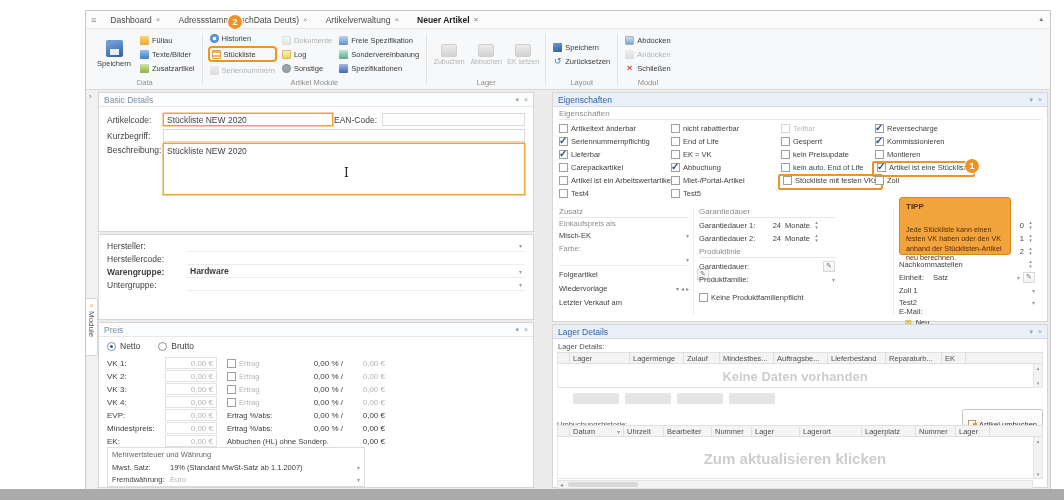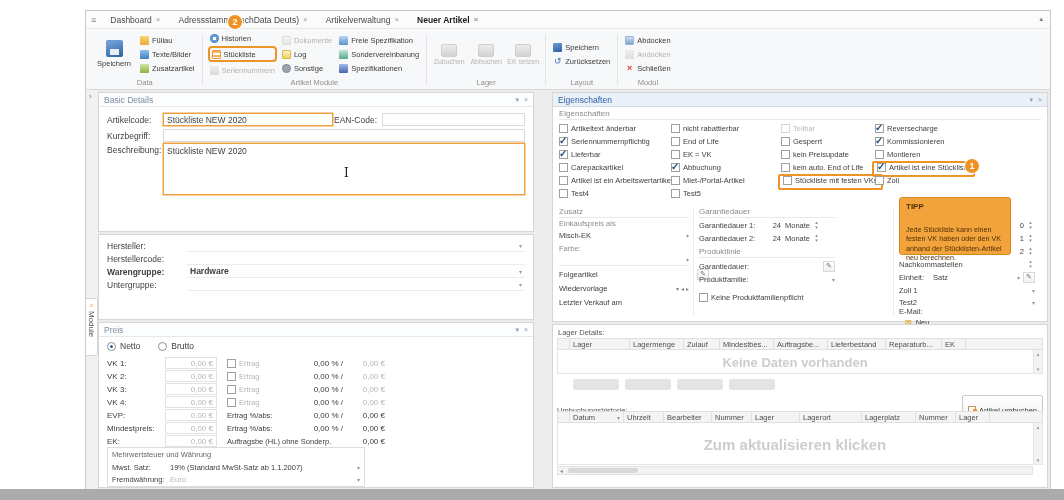--- a/index.html
+++ b/index.html
@@ -432,21 +432,21 @@
           <div class="prow" style="top:85px">
             <span class="plab">Mindestpreis:</span>
             <span class="pval">0,00 €</span>
             <span class="pmid">Ertrag %/abs:</span>
             <span class="ppct">0,00 % /</span>
             <span class="pabs">0,00 €</span>
           </div>
           <div class="prow" style="top:98px">
             <span class="plab">EK:</span>
             <span class="pval">0,00 €</span>
-            <span class="pmidwide">Auftragsbe (HL) ohne Sonderp.</span>
+            <span class="pmidwide">Abbuchen (HL) ohne Sonderp.</span>
             <span class="pabs">0,00 €</span>
           </div>
 
           <div class="mwstbox">
             <div class="mwsttitle">Mehrwertsteuer und Währung</div>
             <div class="mwstrow">
               <span class="flab">Mwst. Satz:</span>
               <span class="grow" style="display:flex;align-items:center">
                   <span>19% (Standard MwSt-Satz ab 1.1.2007)</span>
                   <span class="ca">▾</span>
@@ -684,20 +684,27 @@
             </div>
 
           <div class="tooltip">
             <div class="tt-title">TIPP</div>
             <div class="tt-body">Jede Stückliste kann einen festen VK haben oder den VK anhand der Stücklisten-Artikel neu berechnen.</div>
           </div>
         </div>
       </div>
 
       <div class="panel right-style" style="top:234px;height:164px">
+        <div class="phead">
+          <span class="ptitle">Lager Details</span>
+          <span class="pbtns">
+              <span>▾</span>
+              <span>×</span>
+            </span>
+        </div>
         <div class="pbody">
           <span class="minilab" style="left:5px;top:3px;color:#555">Lager Details:</span>
 
           <div class="grid" style="top:13px">
             <div class="ghead">
               <span class="gc" style="width:12px"></span>
               <span class="gc" style="width:60px">Lager</span>
               <span class="gc" style="width:54px">Lagermenge</span>
               <span class="gc" style="width:36px">Zulauf</span>
               <span class="gc" style="width:54px">Mindestbes...</span>

